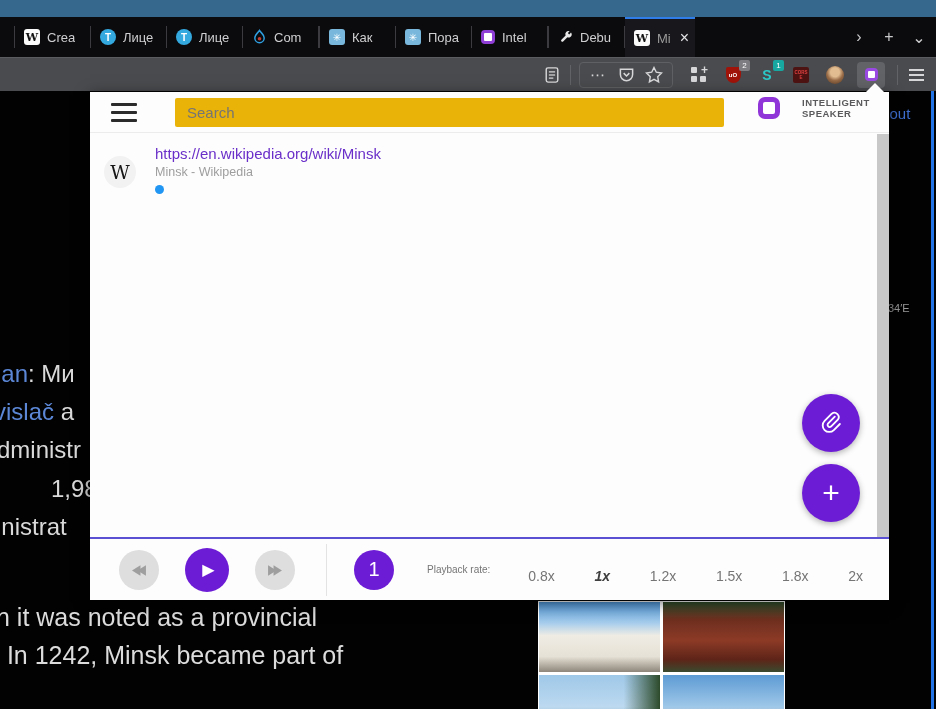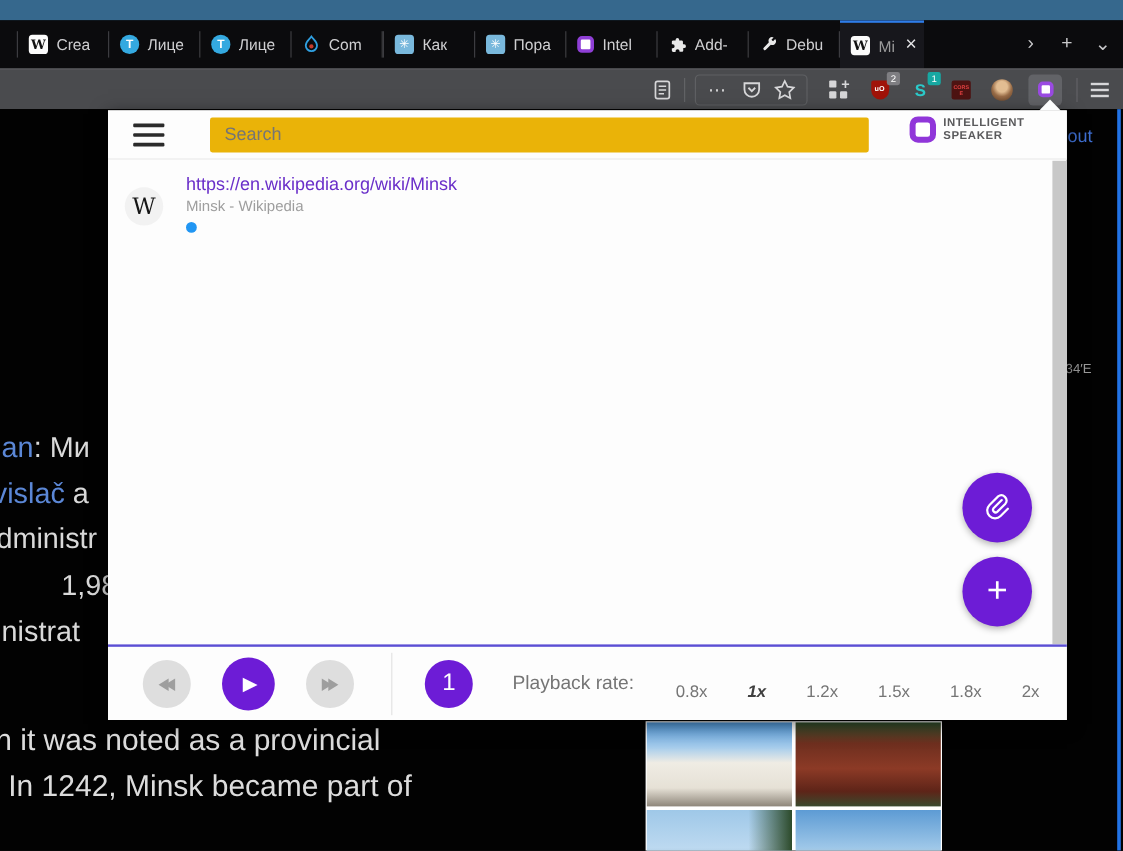--- a/index.html
+++ b/index.html
@@ -88,21 +88,21 @@
                  border-bottom:9px solid #fdfdfd; z-index:6; }
   .popup { position:absolute; left:90px; top:92px; width:799px; height:508px; background:#fdfdfd;
            box-shadow:0 3px 14px rgba(0,0,0,.55); z-index:5; }
   .popup-header { position:absolute; left:0; top:0; width:100%; height:41px; background:#fdfdfd;
                   border-bottom:1px solid #ececec; }
   .hamb-popup { position:absolute; left:21px; top:11px; width:26px; display:flex; flex-direction:column; gap:5px; cursor:pointer; }
   .hamb-popup i { height:3px; background:#2b2b2b; border-radius:1px; }
   .search-input { position:absolute; left:85px; top:6px; width:549px; height:29px; background:#eab308;
                   border:none; border-radius:2px; padding:0 12px; font-size:15px; color:#333; outline:none; }
   .search-input::placeholder { color:#757575; }
-  .brand { position:absolute; left:668px; top:5px; display:flex; align-items:flex-start; gap:6px; }
+  .brand { position:absolute; left:668px; top:5px; display:flex; align-items:flex-start; gap:22px; }
   .brand-square { width:22px; height:22px; border-radius:7px; border:5px solid #9036d9; background:#fff; }
   .brand-text { font-size:9.5px; font-weight:bold; color:#5a5a5c; letter-spacing:.5px; line-height:11px; }
 
   .item { position:absolute; left:0; top:49px; width:780px; height:60px; cursor:pointer; }
   .item-fav { position:absolute; left:14px; top:15px; width:32px; height:32px; border-radius:50%;
               background:#f2f2f2; display:flex; align-items:center; justify-content:center;
               font-family:"DejaVu Serif", serif; font-size:19px; color:#161616; }
   .item-url { position:absolute; left:65px; top:4px; font-size:15px; color:#6a2fc9; text-decoration:none; }
   .item-title { position:absolute; left:65px; top:24px; font-size:12.5px; color:#9e9e9e; }
   .item-dot { position:absolute; left:65px; top:44px; width:9px; height:9px; border-radius:50%; background:#2196f3; }
@@ -117,21 +117,21 @@
 
   .playbar { position:absolute; left:0; top:445px; width:799px; height:63px; background:#fdfdfd;
              border-top:2px solid #5b4fd4; display:flex; align-items:center; }
   .cbtn { border-radius:50%; display:flex; align-items:center; justify-content:center; cursor:pointer; flex:none; }
   .grey-btn { width:40px; height:40px; background:#dedede; color:#9e9e9e; font-size:11px; letter-spacing:-3px; }
   .grey-btn span { transform:scaleY(1.25); padding-right:3px; }
   .play-btn { width:44px; height:44px; background:#6d1cd6; color:#fff; font-size:16px; }
   .play-btn span { padding-left:3px; }
   .bar-divider { width:1px; height:52px; background:#e3e3e3; flex:none; }
   .track-btn { width:40px; height:40px; background:#6d1cd6; color:#fff; font-size:20px; }
-  .rate-caption { font-size:16px; color:#757575; flex:none; }
+  .rate-caption { font-size:10px; color:#757575; flex:none; }
   .rates { flex:1; display:flex; justify-content:space-around; align-items:center; margin:12px 6px 0 18px; }
   .rate { font-size:14px; color:#757575; cursor:pointer; }
   .rate.active { color:#404040; font-weight:bold; font-style:italic; }
 
   .m-l29{margin-left:29px} .m-l26{margin-left:26px} .m-l31{margin-left:31px}
   .m-l27{margin-left:27px} .m-l33{margin-left:33px}
 </style>
 </head>
 <body>
 
@@ -184,28 +184,20 @@
       <span class="tab-label">Пора</span>
     </div>
     <div class="tabsep"></div>
 
     <div class="tab">
       <span class="fav fav-is"></span>
       <span class="tab-label">Intel</span>
     </div>
     <div class="tabsep"></div>
 
-    <div class="tab">
-      <span class="fav">
-        <svg width="15" height="15" viewBox="0 0 24 24">
-            <path d="M20.5 11h-1.1V7.8c0-1-.8-1.8-1.8-1.8h-3.2V4.9a2.4 2.4 0 1 0-4.8 0V6H6.4c-1 0-1.8.8-1.8 1.8V11h1.1a2.6 2.6 0 1 1 0 5.2H4.6v3.2c0 1 .8 1.8 1.8 1.8h3.2v-1.1a2.6 2.6 0 1 1 5.2 0V21h3.2c1 0 1.8-.8 1.8-1.8v-3.2h1.1a2.5 2.5 0 0 0 0-5z" fill="#e8e8e8"></path>
-          </svg>
-      </span>
-      <span class="tab-label">Add-</span>
-    </div>
     <div class="tabsep"></div>
 
     <div class="tab">
       <span class="fav">
         <svg width="15" height="15" viewBox="0 0 24 24">
             <path d="M22 7a5 5 0 0 1-7 4.6L8.6 18a2 2 0 1 1-2.8-2.8l6.4-6.4A5 5 0 0 1 18.7 2l-2.9 2.9 2.1 2.1L20.8 4c.8 1 1.2 2 1.2 3z" fill="#e8e8e8"></path>
           </svg>
       </span>
       <span class="tab-label">Debu</span>
     </div>

